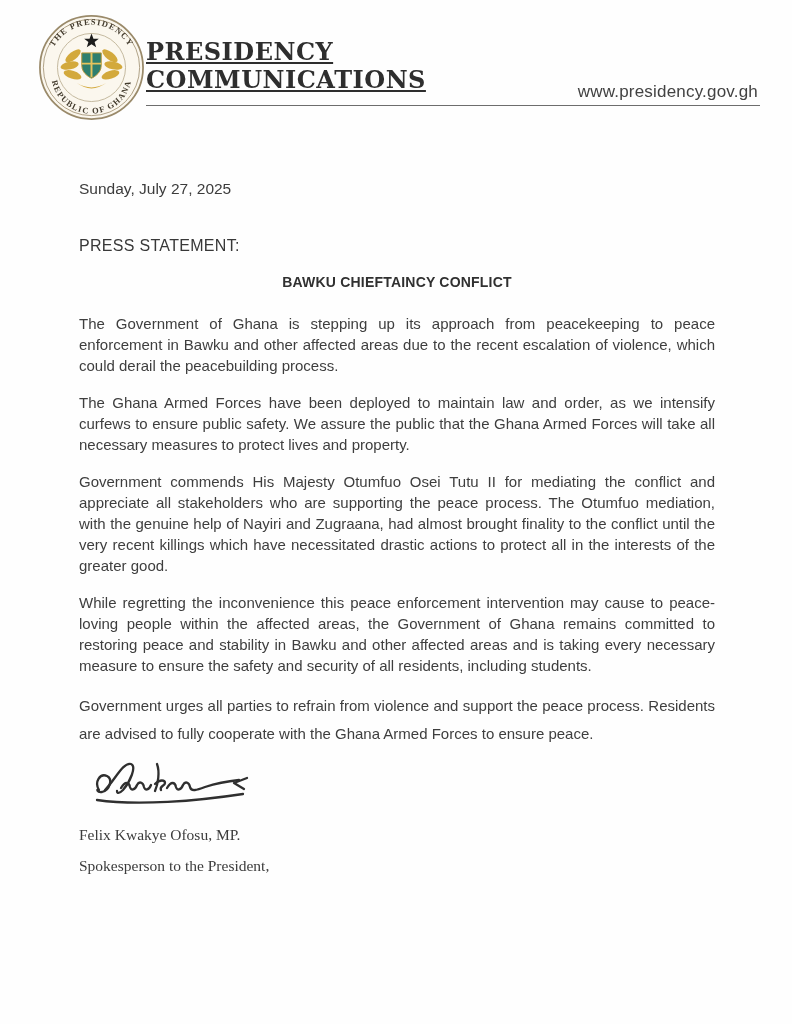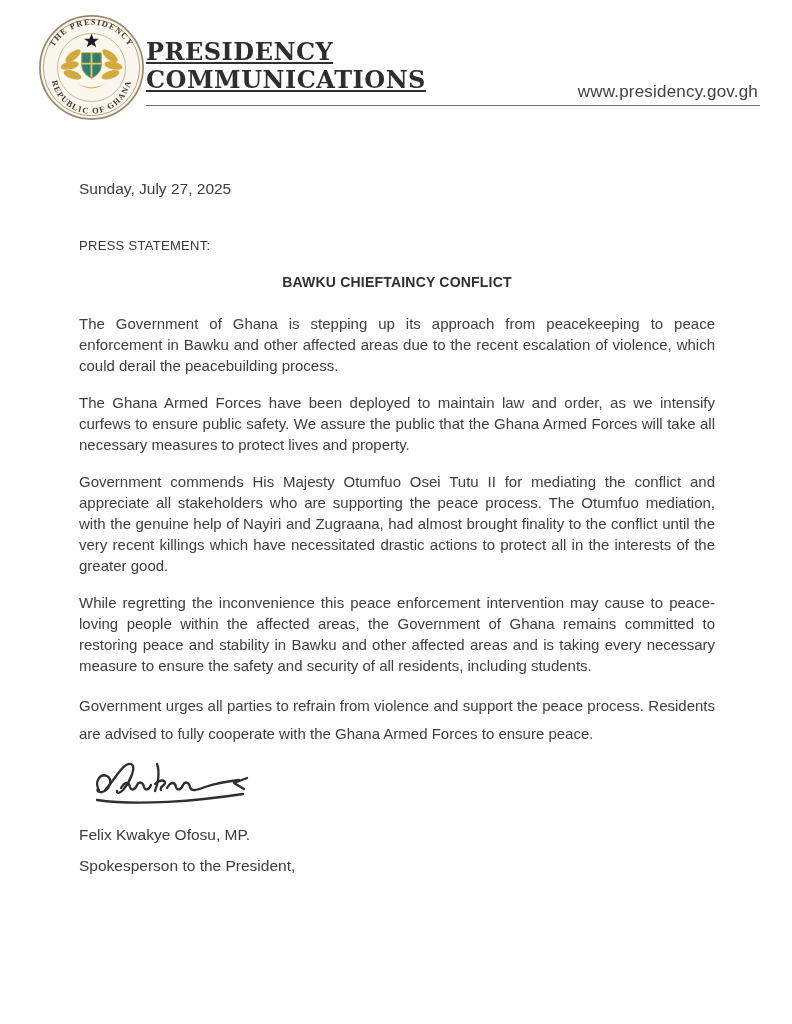--- a/index.html
+++ b/index.html
@@ -27,36 +27,36 @@
     font-size:17px; color:#424242; letter-spacing:0.2px;margin-top:8px;
   }
   .header-rule {
     position:absolute; left:108px; right:0; top:91px;
     border-top:1.6px solid #6d6d6d;
   }
 
   
   .letter-body { position:absolute; left:79px; right:77px; top:178px; }
   .date-line   { font-size:15.5px; line-height:21px; margin:0 0 36px; color:#3c3c3c; }
-  .ps-label    { font-size:13px; line-height:21px; margin:0 0 16px; letter-spacing:0.3px; color:#383838; }
+  .ps-label    { font-size:16px; line-height:21px; margin:0 0 16px; letter-spacing:0.3px; color:#383838; }
   .title {
     text-align:center; font-size:14px; line-height:21px;
     font-weight:700; letter-spacing:0.2px;
     margin:0 0 20px; color:#303030;
   }
   .paras p {
     margin:0 0 16px;
     font-size:15px; line-height:21px;
     text-align:justify; color:#3e3e3e;
   }
   .paras p:last-child { line-height:28px; margin-bottom:8px; }
 
   
   .signature-svg { display:block; margin:2px 0 0 8px; }
-  .signoff p { margin:10px 0 0; font-size:15.5px; line-height:21px; color:#3c3c3c; }
+  .signoff p { margin:10px 0 0; font-size:15.5px; line-height:21px; color:#3c3c3c;font-family:Liberation Serif, serif; }
 
   
   .seal .arc-text { font-family:"Liberation Serif", serif; font-size:8.6px; font-weight:700; letter-spacing:1.3px; fill:#443c2e; }
 </style>
 </head>
 <body>
 
 <div class="page">
 
   <header class="letterhead">

